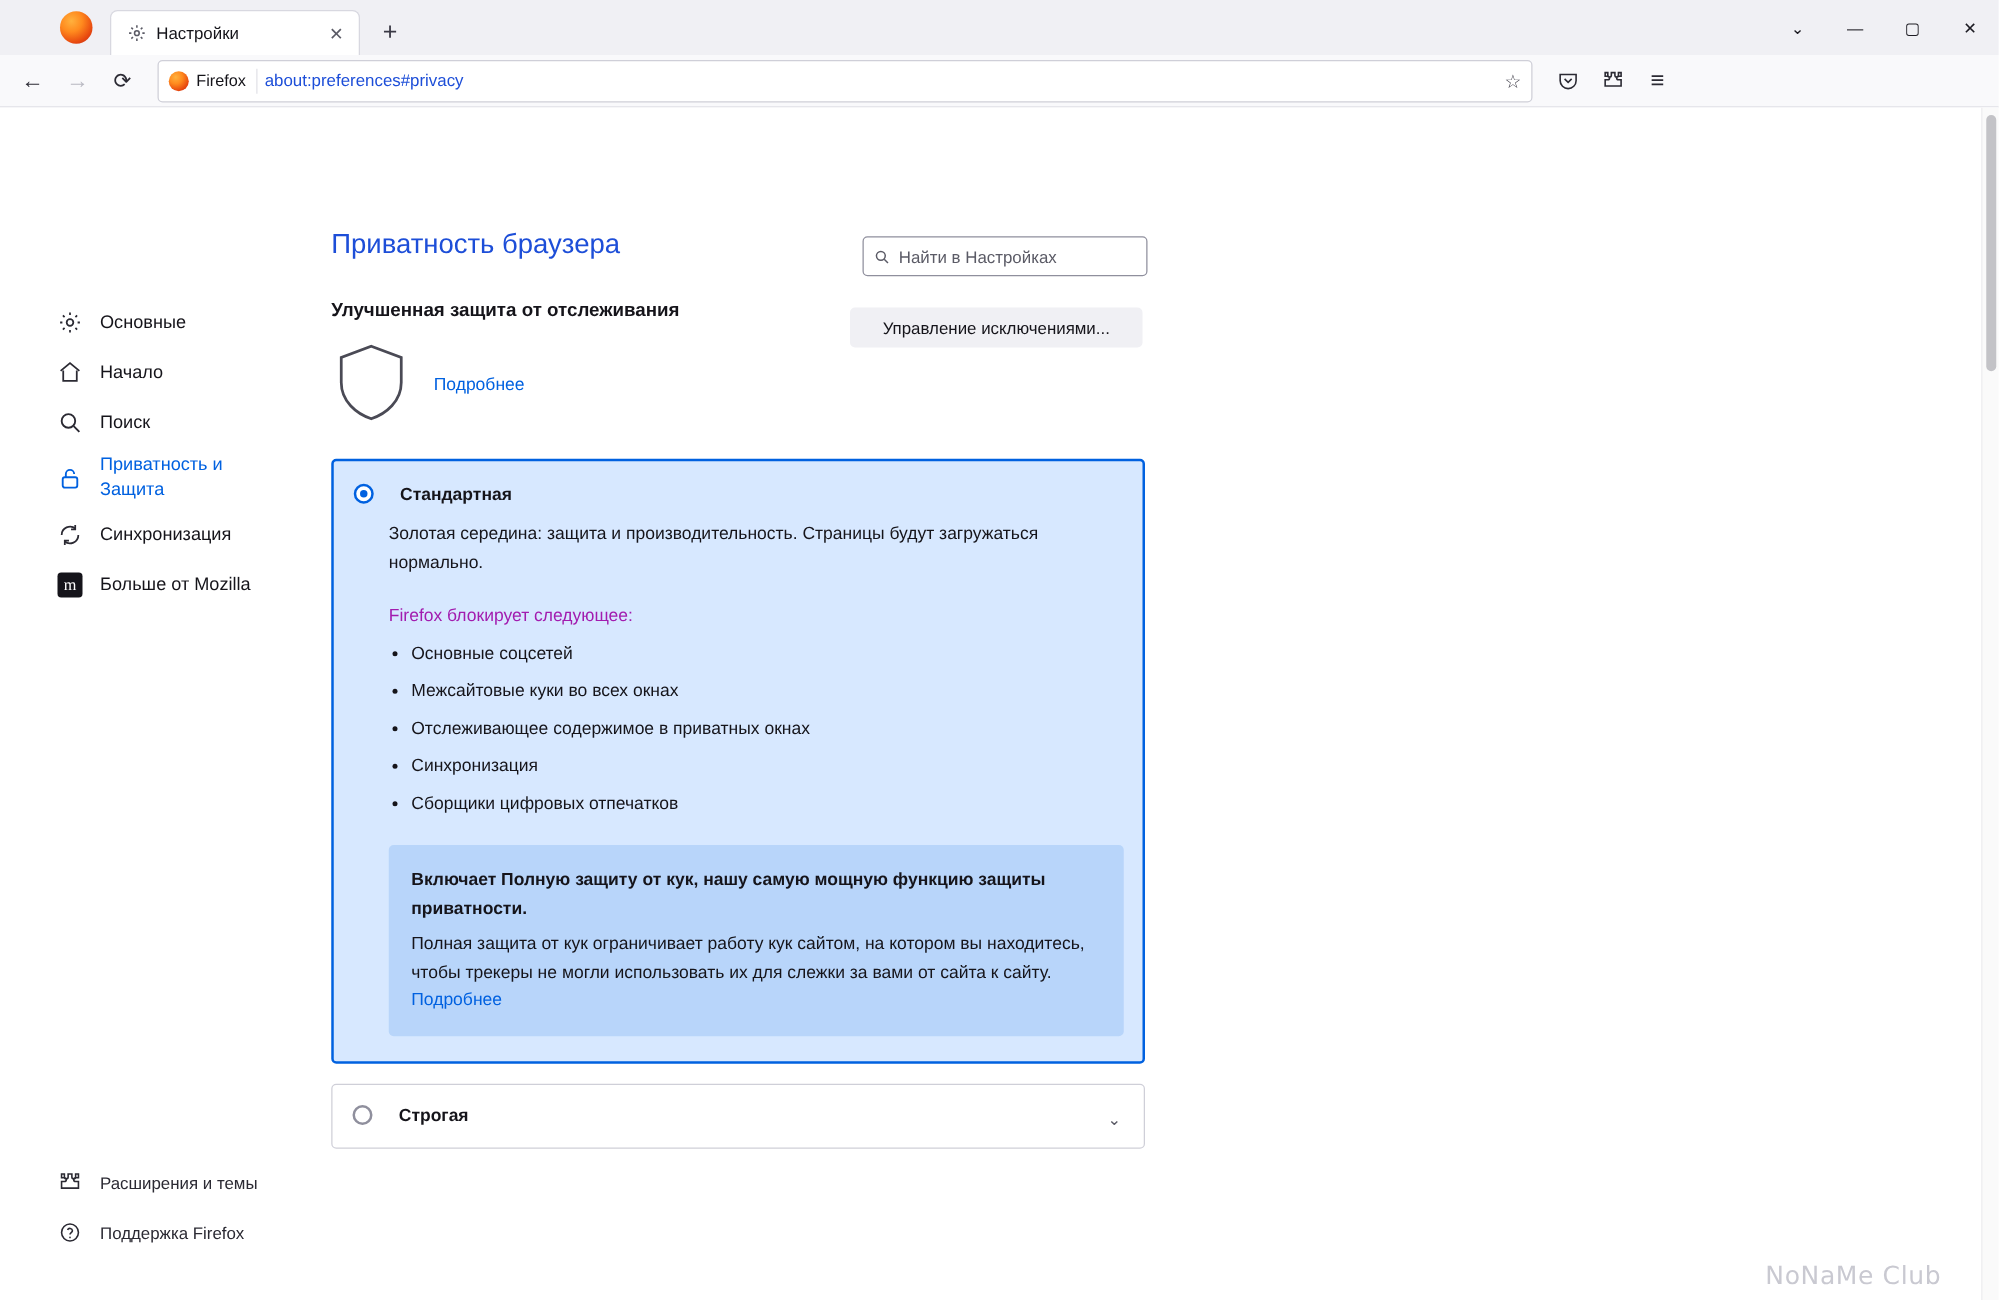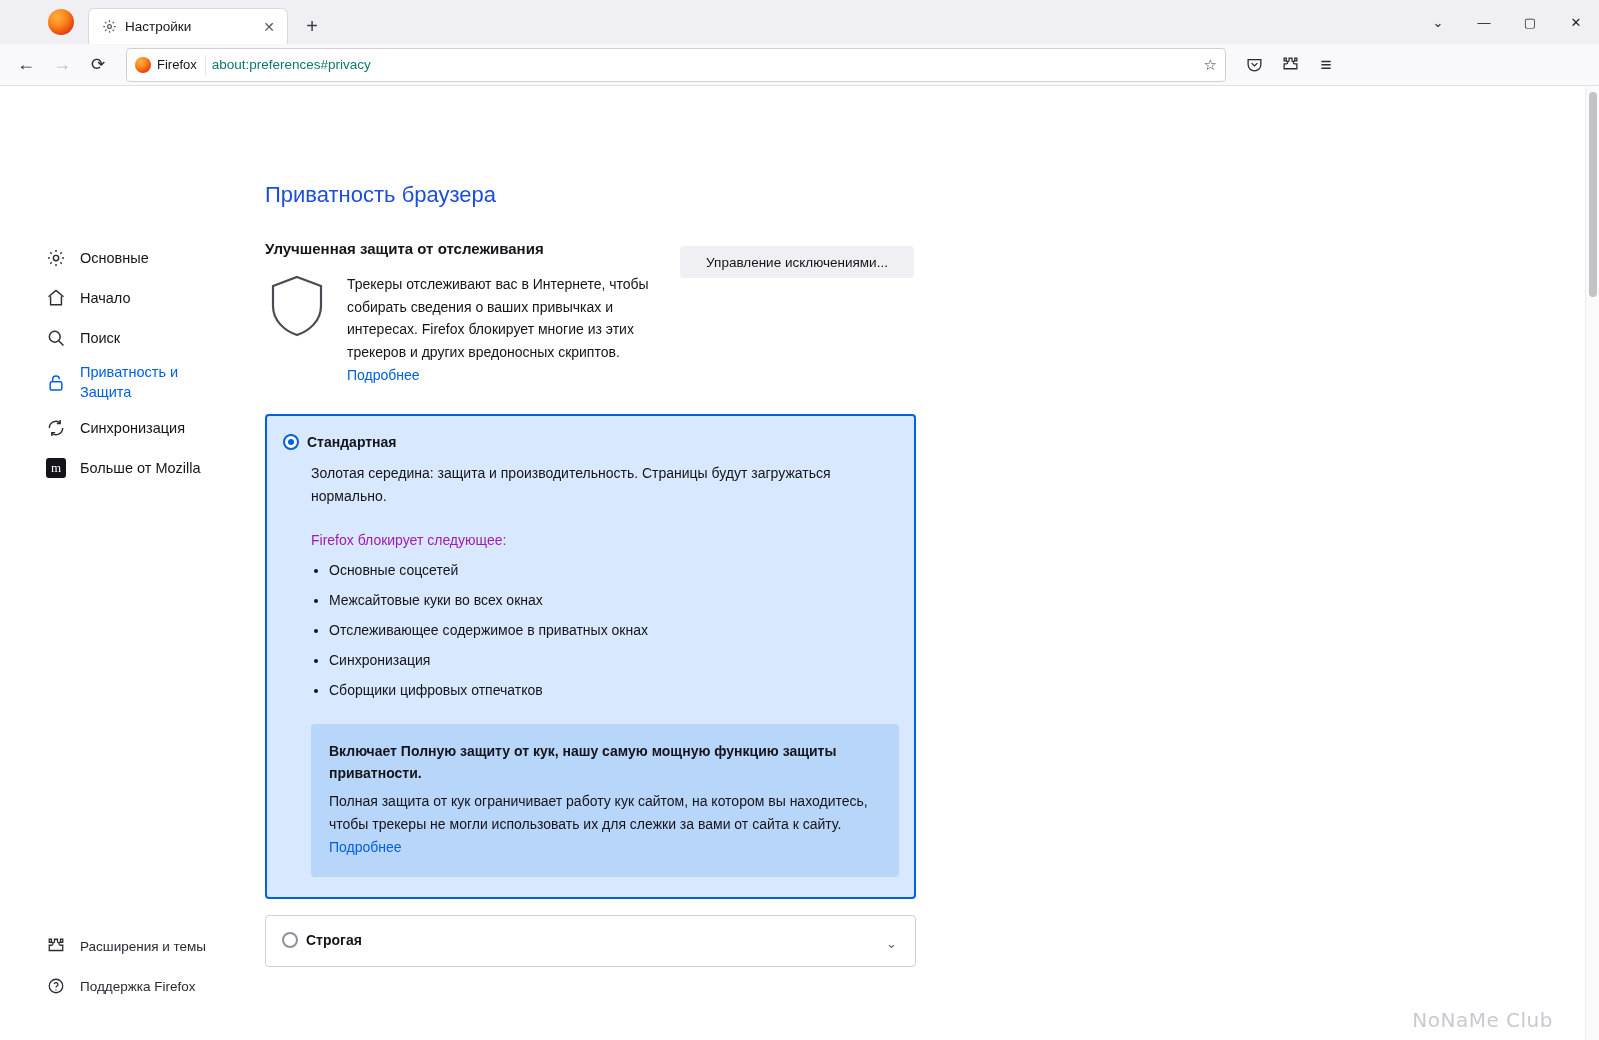--- a/index.html
+++ b/index.html
@@ -134,21 +134,21 @@
     padding-right: 8px;
     border-right: 1px solid #e2e2e8;
     height: 20px;
     color: #15141a;
     font-size: 13px;
   }
   .ident-logo {
     width: 16px; height: 16px; border-radius: 50%;
     background: radial-gradient(circle at 35% 30%, #ffb13d 0%, #ff8a1e 35%, #e8490f 70%, #b4241a 100%);
   }
-  .urltext { flex: 1; color: #0f766e; }
+  .urltext { flex: 1; color: #1d4ed8; }
   .star { color: #3a3944; font-size: 15px; }
 
   
   .content {
     flex: 1;
     background: #ffffff;
     position: relative;
     overflow: hidden;
     display: flex;
   }
@@ -266,21 +266,21 @@
   }
 
   .radio-card {
     margin-top: 28px;
     width: 651px;
     border: 2px solid #0061e0;
     border-radius: 4px;
     background: #d7e8ff;
     padding: 18px 22px 20px 16px;
   }
-  .radio-row { display: flex; align-items: center; gap: 8px; text-align: right; }
+  .radio-row { display: flex; align-items: center; gap: 21px; text-align: right; }
   .radio {
     width: 16px; height: 16px; border-radius: 50%;
     border: 2px solid #0061e0; background: #fff;
     position: relative; flex:none;
   }
   .radio::after {
     content:""; position:absolute; inset:3px;
     border-radius:50%; background:#0061e0;
   }
   .radio.empty { border-color:#8f8f9d; }
@@ -460,34 +460,44 @@
               <circle cx="12" cy="17.2" r="0.9" fill="#2b2a33" stroke="none"></circle>
             </svg>
           </span>
           <span>Поддержка Firefox</span>
         </div>
       </div>
     </div>
 
     <div class="main">
 
+      <div class="searchwrap">
+        <div class="search-input">
+          <span class="search-icon">
+            <svg width="13" height="13" viewBox="0 0 24 24" fill="none" stroke="#5b5b66" stroke-width="2.2">
+              <circle cx="10.5" cy="10.5" r="6.5"></circle>
+                <path d="M15.5 15.5L21 21"></path>
+            </svg>
+          </span>
+          <span>Найти в Настройках</span>
+        </div>
+      </div>
 
       <div class="main-inner">
         <h1 class="pagetitle">Приватность браузера</h1>
 
         <div class="section-head">Улучшенная защита от отслеживания</div>
 
         <div class="etp-row">
           <div class="shield-icon">
             <svg width="60" height="66" viewBox="0 0 60 66" fill="none" stroke="#4a4a55" stroke-width="2.2">
               <path d="M30 4 L54 13 V33 C54 48 42 58 30 62 C18 58 6 48 6 33 V13 Z"></path>
             </svg>
           </div>
           <div class="etp-text">
-            <span>Трекеры отслеживают вас в Интернете, чтобы собирать сведения о ваших привычках и интересах. Firefox блокирует многие из этих трекеров и других вредоносных скриптов.</span>
             <br>
             <a class="link" href="#">Подробнее</a>
           </div>
         </div>
 
         <button class="manage-btn">Управление исключениями...</button>
 
         <div class="radio-card">
           <div class="radio-row">
             <span class="radio"></span>

